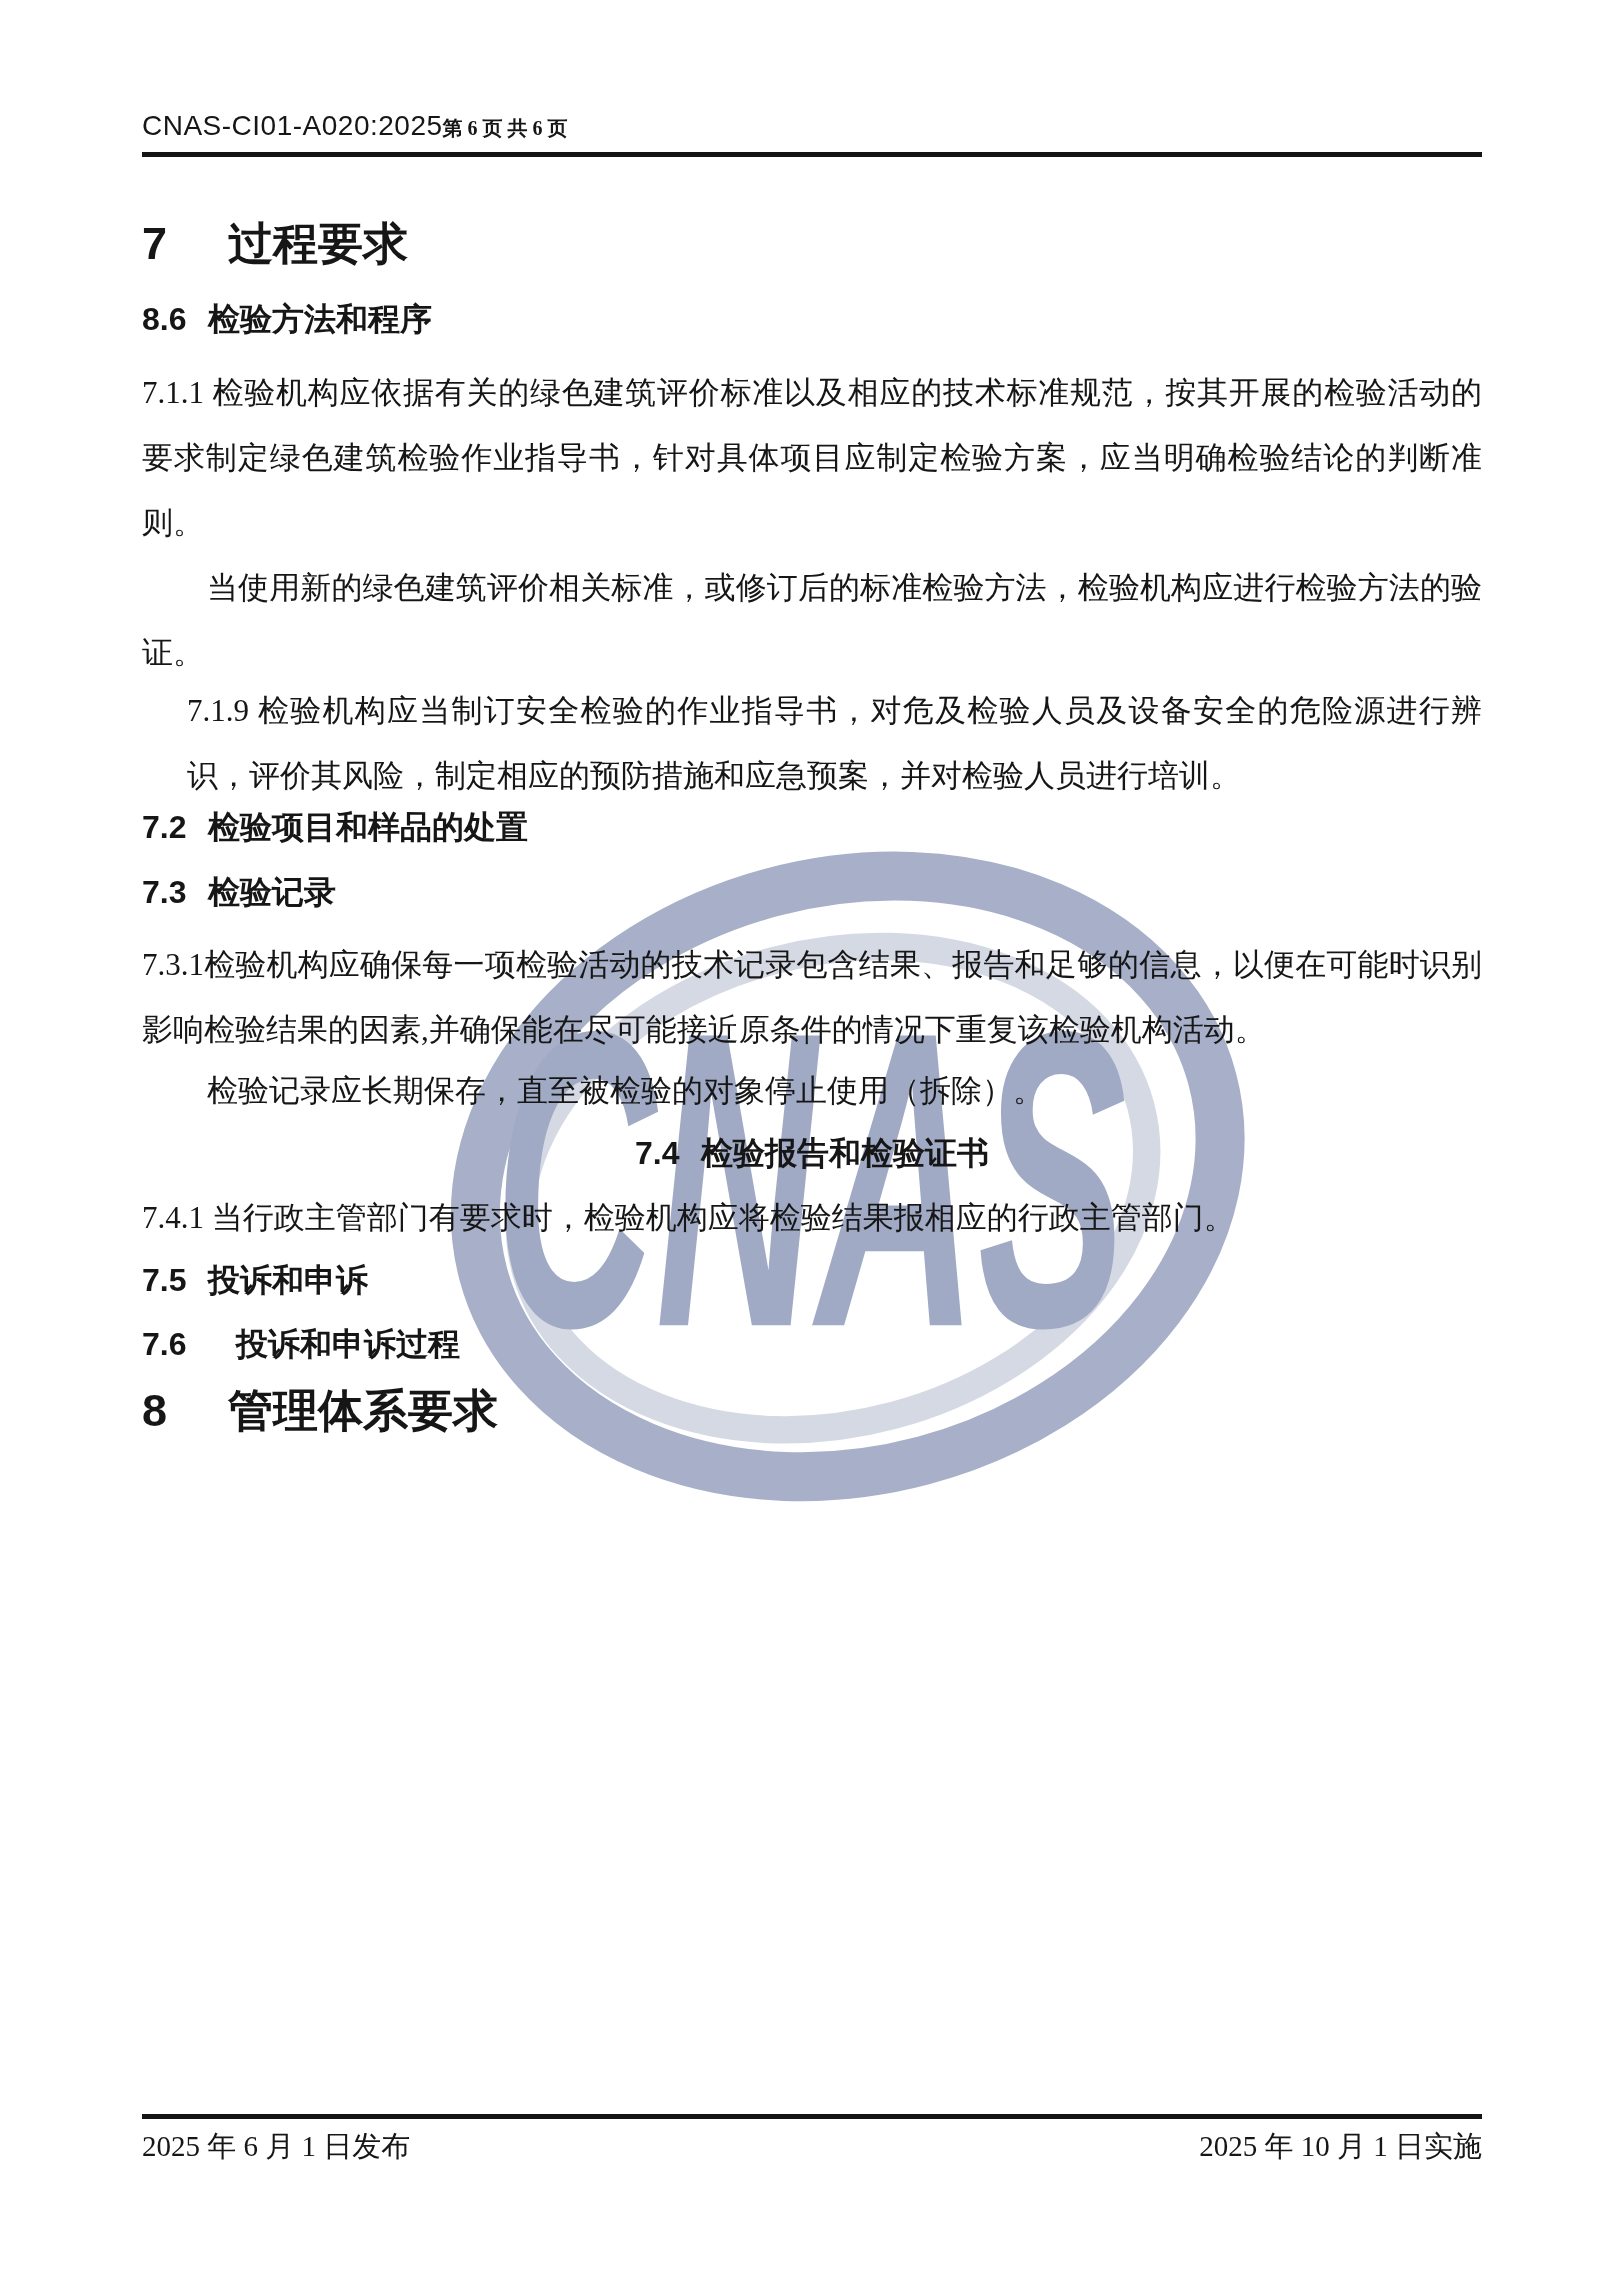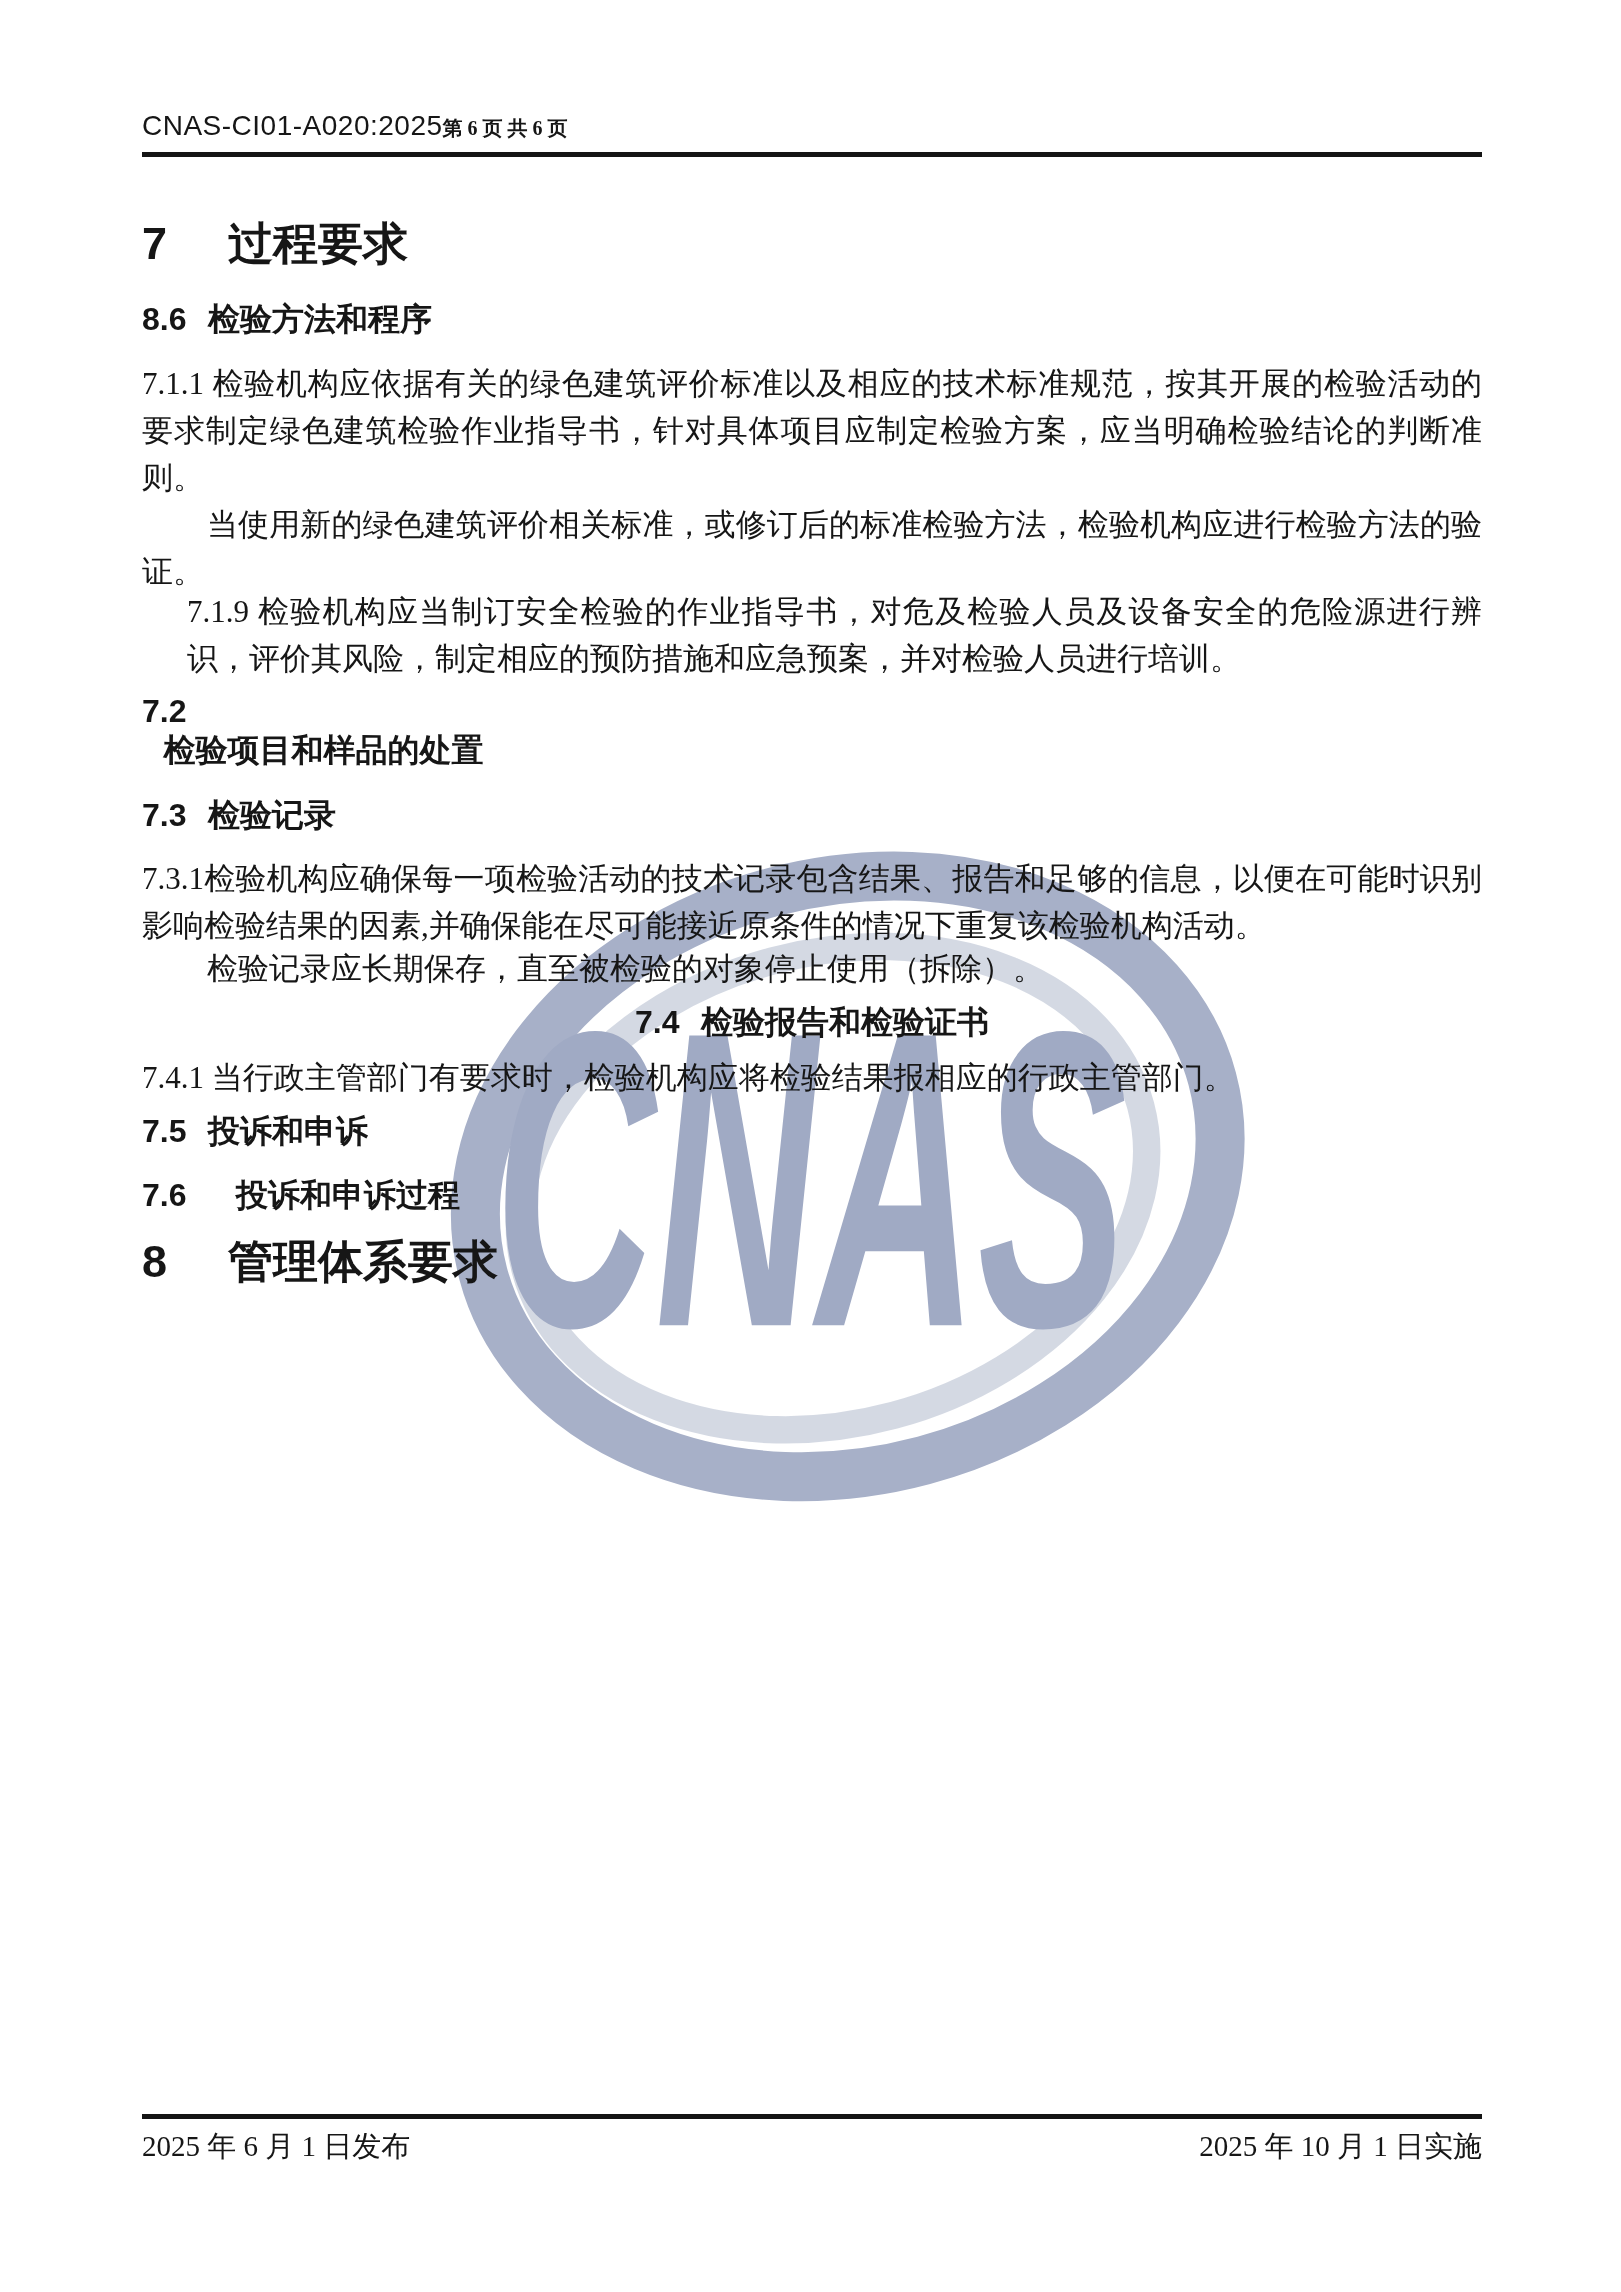--- a/index.html
+++ b/index.html
@@ -41,32 +41,32 @@
   }
   .h1 .ttl{margin-left:61px;}
   .h2{
     font-family:"Liberation Sans", sans-serif;
     font-weight:700;font-size:32px;line-height:39px;
     display:flex;
   }
   .h2 .ttl{margin-left:21.6px;}
   .para{
     margin:0;
-    font-size:31px;line-height:47px;
+    font-size:31px;line-height:65px;
     text-align:justify;
     text-justify:inter-ideograph;
   }
   .para.indent{text-indent:65px;}
   
   #doc-body > :nth-child(1){margin-top:61px;}
   #doc-body > :nth-child(2){margin-top:31px;}
   #doc-body > :nth-child(3){margin-top:21.6px;}
   #doc-body > :nth-child(4){margin-top:0;}
   #doc-body > :nth-child(5){margin-top:-7.8px;margin-left:45px;}
-  #doc-body > :nth-child(6){margin-top:10px;flex-direction:column;}
+  #doc-body > :nth-child(6){margin-top:0;}
   #doc-body > :nth-child(7){margin-top:26.5px;}
   #doc-body > :nth-child(8){margin-top:19.6px;}
   #doc-body > :nth-child(9){margin-top:-3.9px;}
   #doc-body > :nth-child(10){margin-top:11px;justify-content:center;}
   #doc-body > :nth-child(11){margin-top:11.8px;}
   #doc-body > :nth-child(12){margin-top:11.8px;}
   #doc-body > :nth-child(13){margin-top:24.5px;gap:28px;}
   #doc-body > :nth-child(14){margin-top:21.6px;}
   
   .doc-footer{

